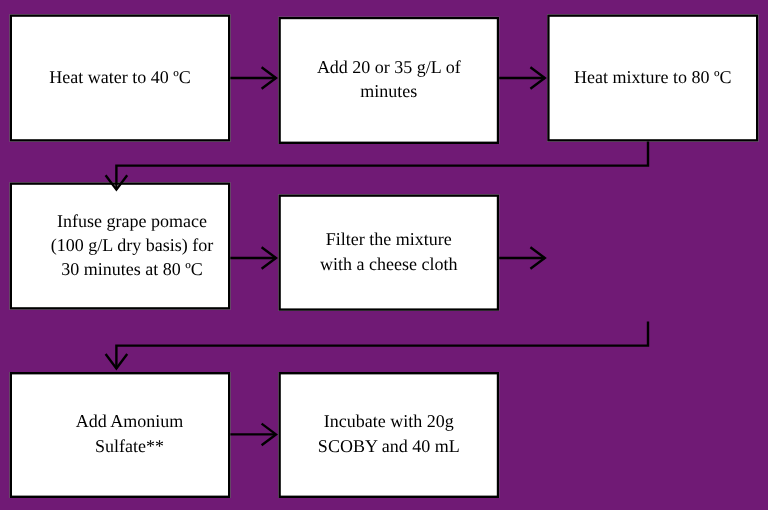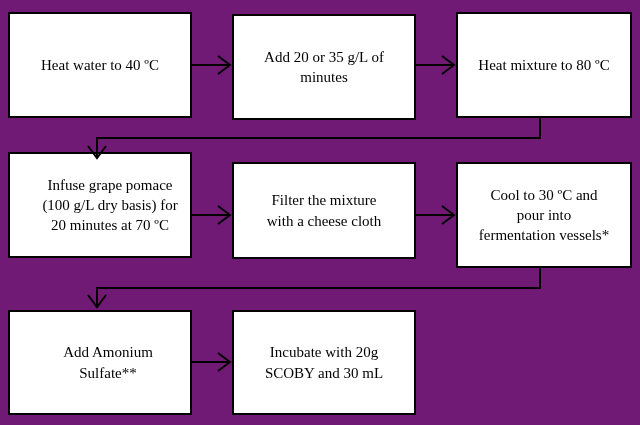--- a/index.html
+++ b/index.html
@@ -80,50 +80,43 @@
   <div class="node" id="n3">
     <span class="label">
       <span>Heat mixture to 80 ºC</span>
     </span>
   </div>
 
   <div class="node" id="n4">
     <span class="label">
       <span>Infuse grape pomace</span><br>
       <span>(100 g/L dry basis) for</span><br>
-      <span>20 minutes at 70 ºC</span>
+      <span>30 minutes at 80 ºC</span>
     </span>
   </div>
 
   <div class="node" id="n5">
     <span class="label">
       <span>Filter the mixture</span><br>
       <span>with a cheese cloth</span>
     </span>
   </div>
 
-  <div class="node" id="n6">
-    <span class="label">
-      <span>Cool to 30 ºC and</span><br>
-      <span>pour into</span><br>
-      <span>fermentation vessels*</span>
-    </span>
-  </div>
 
   <div class="node" id="n7">
     <span class="label">
       <span>Add Amonium</span><br>
       <span>Sulfate**</span>
     </span>
   </div>
 
   <div class="node" id="n8">
     <span class="label">
       <span>Incubate with 20g</span><br>
-      <span>SCOBY and 30 mL</span><br>
+      <span>SCOBY and 40 mL</span><br>
     </span>
   </div>
 
   <svg id="wires" viewBox="0 0 640 425">
 
     <g>
       <line x1="192" y1="65" x2="230" y2="65"></line>
       <polyline points="218,56 230,65 218,74"></polyline>
     </g>
 

